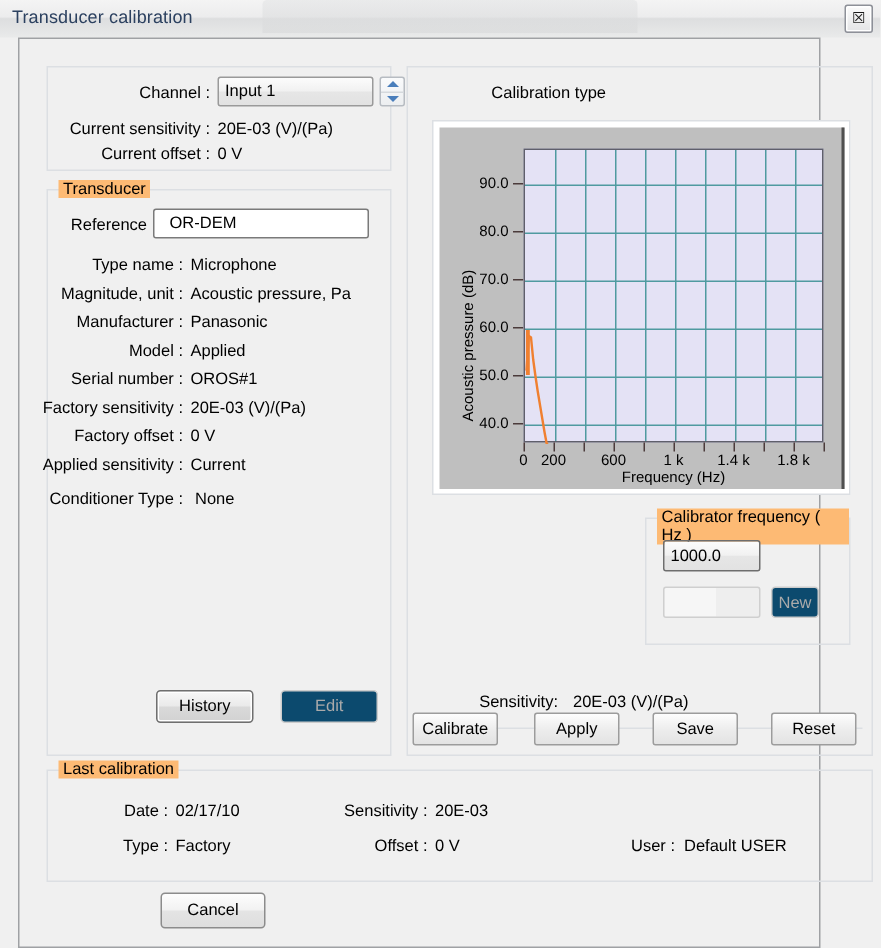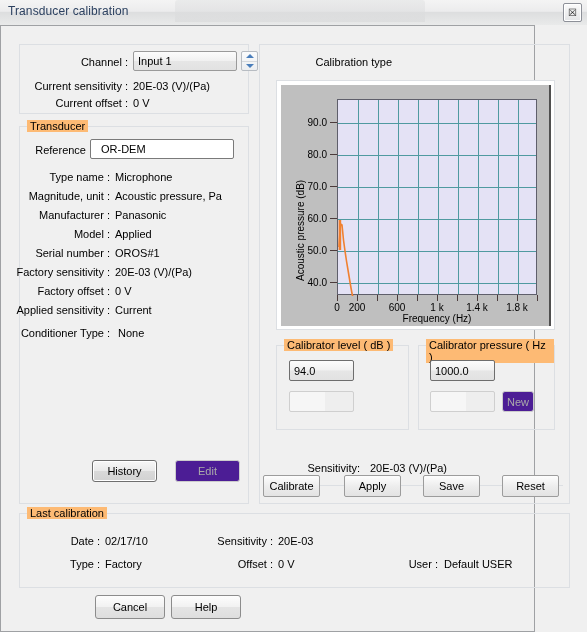--- a/index.html
+++ b/index.html
@@ -32,21 +32,21 @@
     position:absolute;right:5px;top:3px;width:17px;height:17px;
     border:1px solid #8d9098;border-radius:2px;
     background:linear-gradient(to bottom,#fbfbfb,#e3e4e6);
     display:flex;align-items:center;justify-content:center;
     font-size:10px;color:#1a1a1a;line-height:1;
     box-shadow:inset 0 0 0 1px #fff;
   }
 
   
   .dialog{
-    position:absolute;left:0;top:25px;width:535px;height:607px;
+    position:absolute;left:12px;top:25px;width:535px;height:607px;
     background:#f0f0f0;
     border:1px solid #9fa1a4;
     box-sizing:border-box;
     text-decoration:underline;
   }
 
   
   .group{
     position:absolute;
     border:1px solid #dcdfe3;
@@ -111,21 +111,21 @@
     border:1px solid #6f6f6f;
     background:linear-gradient(to bottom,#f7f7f7 0%,#eaeaea 48%,#d9d9d9 52%,#d2d2d2 100%);
     box-shadow:inset 0 0 0 1px #fff;
   }
   .btn.flat{
     border:1px solid #9c9c9c;border-radius:2px;
     background:linear-gradient(to bottom,#fdfdfd,#ececec 55%,#e3e3e3);
   }
   .btn.disabled{
     border:1px solid #cccccc;color:#aaaaaa;
-    background:#4c1d95;
+    background:#0c4a6e;
   }
 
   
   .chart-frame{
     position:absolute;
     background:#bfbfbf;
     border-right:2px solid #4f4f4f;
     box-sizing:border-box;
   }
   .plot{
@@ -281,28 +281,23 @@
           <div class="xtext" style="left:61px;top:217px;width:30px;">200</div>
           <div class="xtext" style="left:101px;top:217px;width:30px;">600</div>
           <div class="xtext" style="left:141px;top:217px;width:30px;">1 k</div>
           <div class="xtext" style="left:181px;top:217px;width:30px;">1.4 k</div>
           <div class="xtext" style="left:221px;top:217px;width:30px;">1.8 k</div>
 
           <div class="axis-title-x" style="left:56px;top:228px;width:200px;">Frequency (Hz)</div>
         </div>
       </div>
 
-      <div class="group" style="left:16px;top:300px;width:133px;height:85px;">
-        <span class="legend">Calibrator level ( dB )</span>
-        <div class="combo" style="left:12px;top:14px;width:65px;height:21px;border-color:#6e6e6e;">94.0</div>
-        <div class="combo disabled" style="left:12px;top:45px;width:65px;height:21px;"></div>
-      </div>
 
       <div class="group" style="left:158px;top:300px;width:137px;height:85px;">
-        <span class="legend">Calibrator pressure ( Hz )</span>
+        <span class="legend">Calibrator frequency ( Hz )</span>
         <div class="combo" style="left:11px;top:14px;width:65px;height:21px;border-color:#6e6e6e;">1000.0</div>
         <div class="combo disabled" style="left:11px;top:45px;width:65px;height:21px;"></div>
         <div class="btn disabled" style="left:83px;top:45px;width:32px;height:21px;">New</div>
       </div>
 
       <div class="lbl" style="right:calc(100% - 100px);top:417px;width:90px;">Sensitivity:</div>
       <div class="val" style="left:110px;top:417px;">20E-03 (V)/(Pa)</div>
 
       <div class="sep-h" style="left:8px;top:440px;width:295px;"></div>
     </div>
@@ -325,16 +320,15 @@
       <div class="val" style="left:85px;top:44px;">Factory</div>
 
       <div class="lbl" style="right:calc(100% - 253px);top:44px;width:100px;">Offset :</div>
       <div class="val" style="left:258px;top:44px;">0 V</div>
 
       <div class="lbl" style="right:calc(100% - 418px);top:44px;width:60px;">User :</div>
       <div class="val" style="left:424px;top:44px;">Default USER</div>
     </div>
 
     <div class="btn" style="left:94px;top:569px;width:70px;height:24px;">Cancel</div>
-    <div class="btn" style="left:170px;top:569px;width:70px;height:24px;">Help</div>
 
   </div>
 </div>
 
 </body></html>

